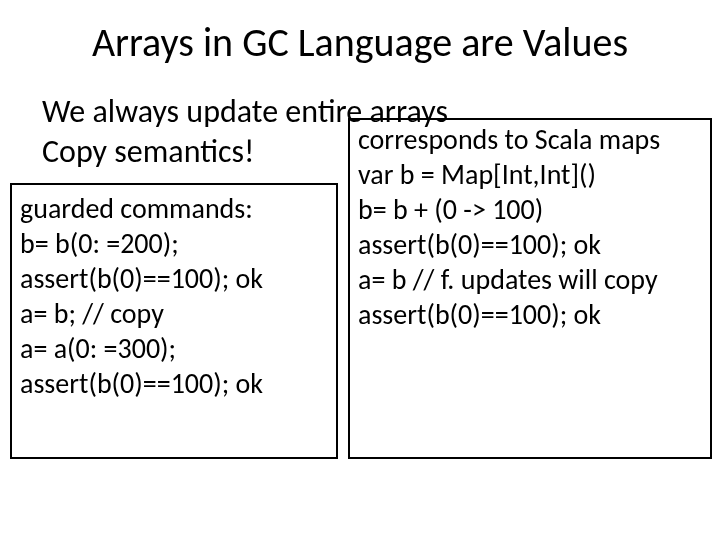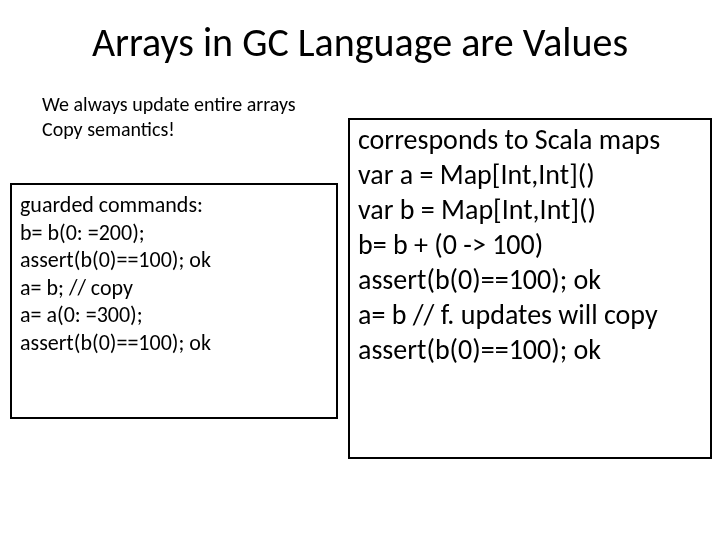--- a/index.html
+++ b/index.html
@@ -25,33 +25,33 @@
     right: 0;
     text-align: center;
     font-size: 40px;
     font-weight: 400;
     letter-spacing: 0px;
   }
   .intro {
     position: absolute;
     top: 92px;
     left: 42px;
-    font-size: 20px;
+    font-size: 32px;
     line-height: 1.25;
   }
   .leftbox {
     position: absolute;
     top: 183px;
     left: 10px;
     width: 328px;
-    height: 236px;
+    height: 276px;
     border: 2px solid #000;
     box-sizing: border-box;
     padding: 6px 8px 4px 8px;
-    font-size: 22px;
+    font-size: 28px;
     line-height: 1.25;
   }
   .rightbox {
     position: absolute;
     top: 118px;
     left: 348px;
     width: 364px;
     height: 341px;
     border: 2px solid #000;
     box-sizing: border-box;
@@ -77,21 +77,20 @@
     <div class="line">guarded commands:</div>
     <div class="line">b= b(0: =200);</div>
     <div class="line">assert(b(0)==100); ok</div>
     <div class="line">a= b; // copy</div>
     <div class="line">a= a(0: =300);</div>
     <div class="line">assert(b(0)==100); ok</div>
   </div>
 
   <div class="rightbox">
     <div class="line">corresponds to Scala maps</div>
-    <div class="line">var a = Map[Int,Int]()</div>
     <div class="line">var b = Map[Int,Int]()</div>
     <div class="line">b= b + (0 -&gt; 100)</div>
     <div class="line">assert(b(0)==100); ok</div>
     <div class="line">a= b // f. updates will copy</div>
     <div class="line">assert(b(0)==100); ok</div>
   </div>
 
 </div>
 
 </body></html>

